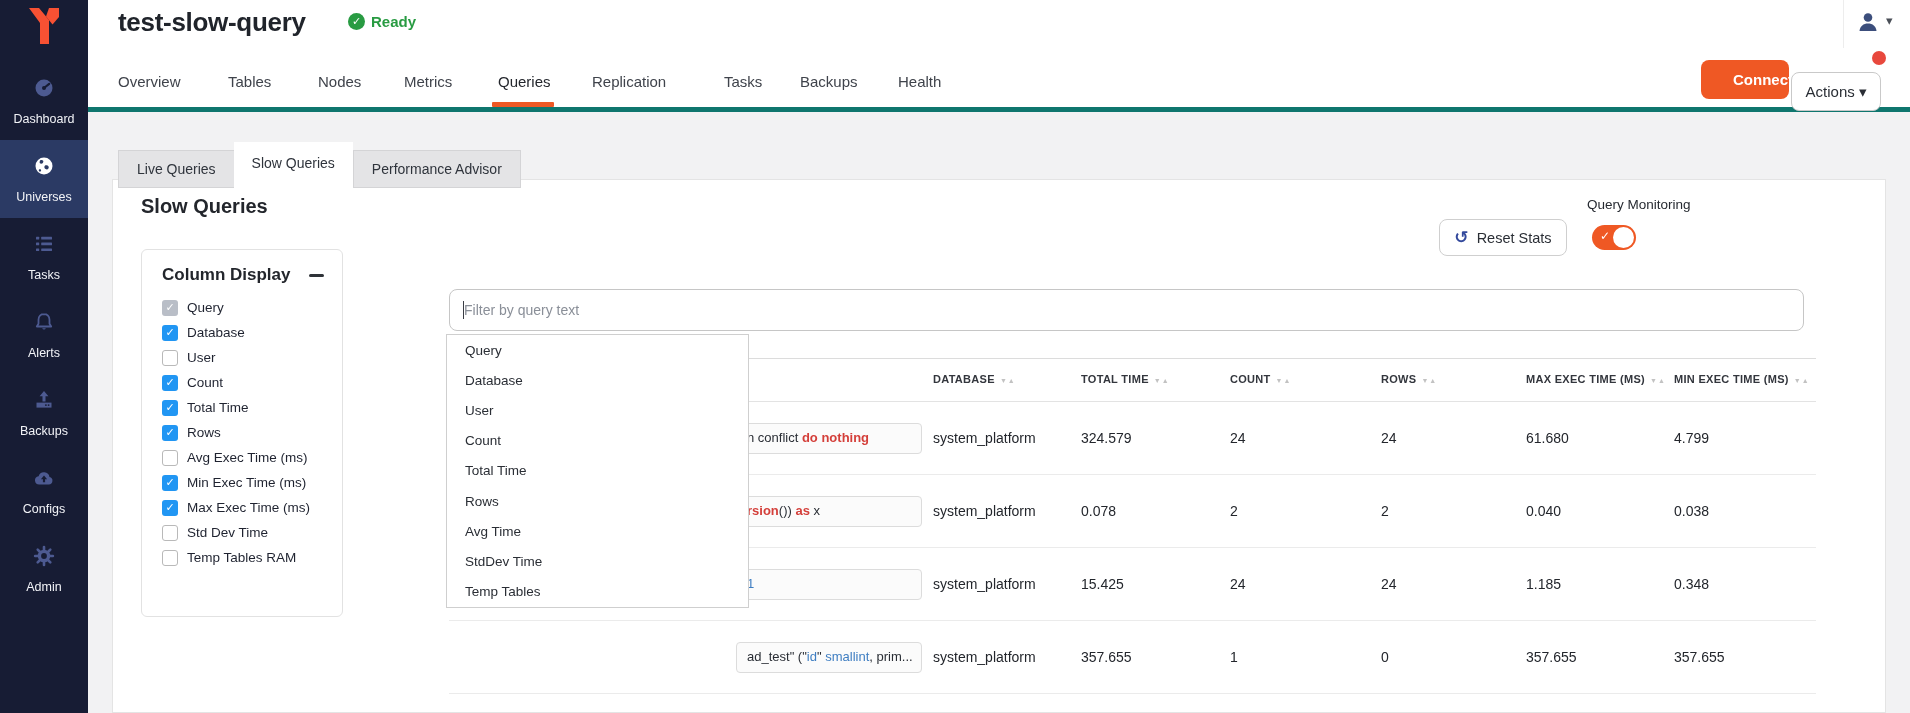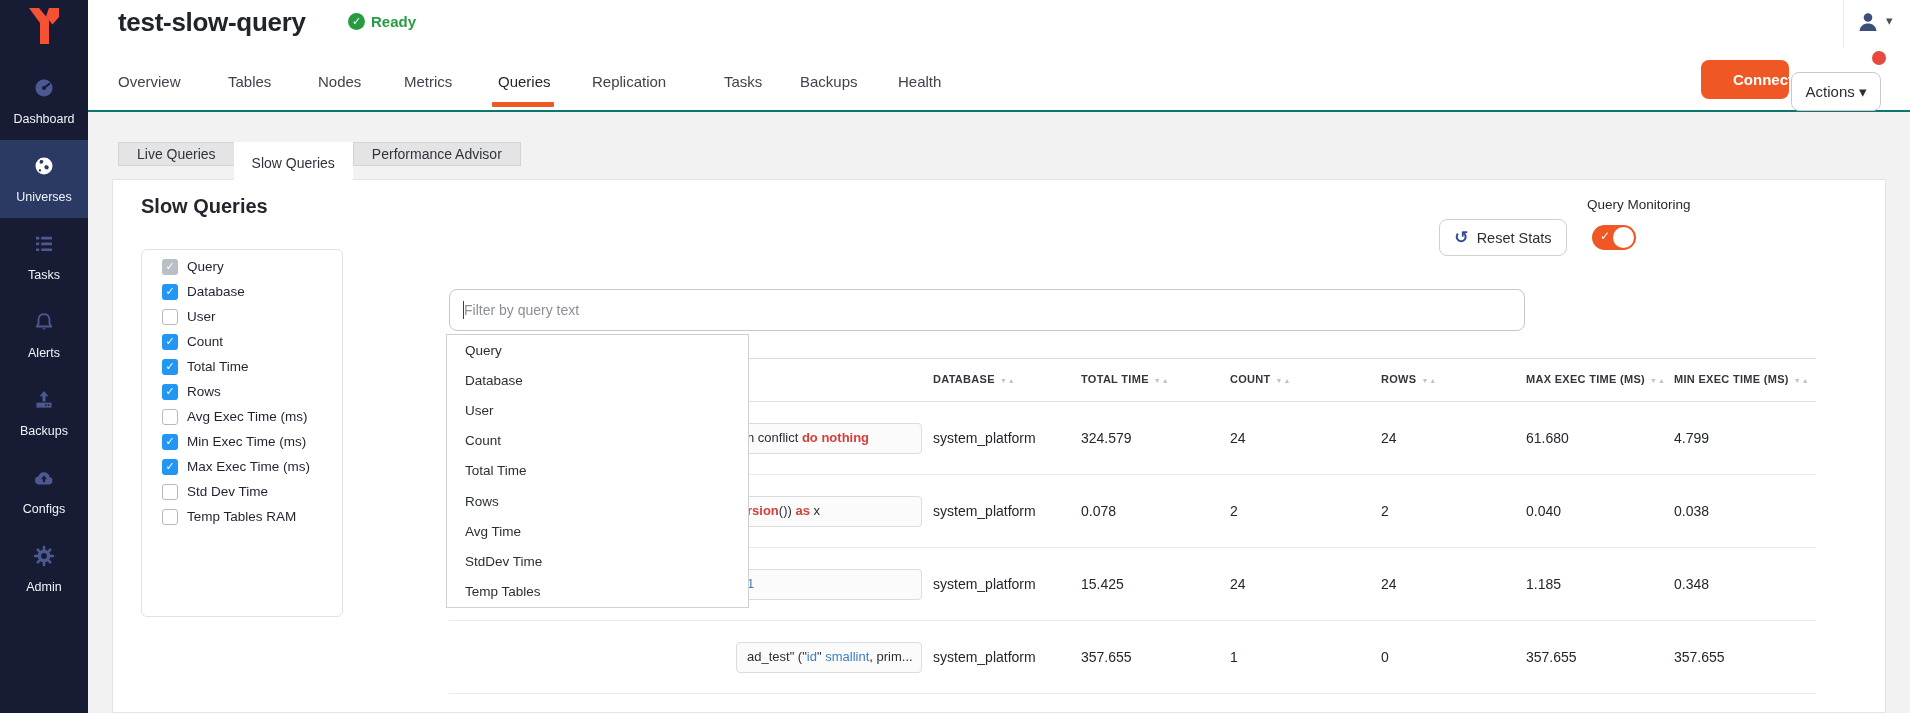--- a/index.html
+++ b/index.html
@@ -10,41 +10,41 @@
   
   .sidebar { position:absolute; left:0; top:0; width:88px; height:713px; background:#171c34; z-index:50; }
   .logo { position:absolute; left:0; top:6px; width:88px; display:flex; justify-content:center; cursor:pointer; }
   .nav { position:absolute; top:62px; left:0; width:88px; }
   .nav-item { width:88px; height:78px; display:flex; flex-direction:column; align-items:center; justify-content:center; gap:12px; color:#4d5a91; cursor:pointer; }
   .nav-item.active { background:#2b3a64; color:#ffffff; }
   .nav-label { color:#f2f3f7; font-size:12.5px; }
   .nav-icon { display:block; height:24px; }
 
   
-  .topbar { position:absolute; left:88px; top:0; width:1822px; height:112px; background:#ffffff; border-bottom:2px solid #0f766e; }
+  .topbar { position:absolute; left:88px; top:0; width:1822px; height:112px; background:#ffffff; border-bottom:5px solid #0f766e; }
   .page-title { position:absolute; left:30px; top:7px; font-size:26px; font-weight:700; color:#20242b; letter-spacing:-0.3px; }
   .ready-badge { position:absolute; left:260px; top:13px; display:flex; align-items:center; gap:6px; }
   .check-circle { width:17px; height:17px; border-radius:50%; background:#289b42; color:#fff; font-size:11px; font-weight:700; display:flex; align-items:center; justify-content:center; }
   .ready-text { color:#289b42; font-size:15px; font-weight:700; }
   .divider-v { position:absolute; left:1755px; top:0; width:1px; height:48px; background:#ededed; }
   .avatar { position:absolute; left:1768px; top:10px; cursor:pointer; }
   .user-caret { position:absolute; left:1798px; top:13px; font-size:13px; color:#4a4f57; cursor:pointer; }
 
   .tab { position:absolute; top:73px; font-size:15px; color:#3f434b; cursor:pointer; white-space:nowrap; }
   .tab.active { color:#23262c; }
   .tab-underline { position:absolute; left:404px; top:102px; width:62px; height:5px; background:#ef5824; border-radius:1px; }
 
   .btn-connect { position:absolute; left:1613px; top:60px; width:88px; height:39px; background:#ef5824; color:#fff; font-size:15px; font-weight:700; border:none; border-radius:8px; cursor:pointer; font-family:inherit;padding-left:32px; }
   .btn-actions { position:absolute; left:1703px; top:60px; width:90px; height:39px; background:#fff; color:#2a2e35; font-size:15px; border:1px solid #c9c9c9; border-radius:8px; cursor:pointer; font-family:inherit;margin-top:12px; }
   .notif-dot { position:absolute; left:1784px; top:51px; width:14px; height:14px; border-radius:50%; background:#e8483d; z-index:5; }
 
   
   .content { position:absolute; left:88px; top:112px; width:1822px; height:601px; background:#f2f2f3; }
   .subtabs { position:absolute; left:30px; top:30px; display:flex; z-index:3; }
-  .subtab { height:24px; padding:0 18px; display:flex; align-items:center; font-size:14px; color:#2f343c; background:#e4e4e6; border:1px solid #d4d4d6; border-right:none; cursor:pointer; margin-top:0; }
+  .subtab { height:38px; padding:0 18px; display:flex; align-items:center; font-size:14px; color:#2f343c; background:#e4e4e6; border:1px solid #d4d4d6; border-right:none; cursor:pointer; margin-top:8px; }
   .subtab:last-child { border-right:1px solid #d4d4d6; }
   .subtab.active { background:#ffffff; border:none; height:41px; margin-top:0; position:relative; z-index:4; }
 
   .panel { position:absolute; left:24px; top:67px; width:1774px; height:534px; background:#ffffff; border:1px solid #e4e4e4; }
   .panel-title { position:absolute; left:28px; top:15px; font-size:20px; font-weight:700; color:#23262c; }
 
   .btn-reset { position:absolute; left:1326px; top:39px; width:128px; height:37px; background:#fff; border:1px solid #cfcfcf; border-radius:8px; display:flex; align-items:center; justify-content:center; gap:8px; font-size:14.5px; color:#2a2e35; cursor:pointer; font-family:inherit; }
   .reset-glyph { font-size:17px; font-weight:700; color:#33499c; line-height:1; }
   .qm-label { position:absolute; left:1474px; top:17px; font-size:13.5px; font-weight:400; color:#262a31; }
   .toggle { position:absolute; left:1479px; top:45px; width:44px; height:25px; background:#ef5824; border-radius:13px; cursor:pointer; }
@@ -58,21 +58,21 @@
   .minus-icon { width:15px; height:3px; background:#2f3338; border-radius:2px; cursor:pointer; }
   .cb-list { padding:4px 0 0 20px; }
   .cb-row { height:25px; display:flex; align-items:center; gap:9px; cursor:pointer; }
   .cb { width:16px; height:16px; border-radius:3px; display:flex; align-items:center; justify-content:center; font-size:11px; font-weight:700; color:#fff; flex:none; }
   .cb.on { background:#2196f3; }
   .cb.off { background:#fff; border:1.5px solid #b9b9b9; }
   .cb.dis { background:#b9bec7; }
   .cb-label { font-size:13.5px; color:#1f2330; }
 
   
-  .filter-input { position:absolute; left:336px; top:109px; width:1076px; height:42px; border:1px solid #c6c6c6; border-radius:8px; padding:16px 14px; font-size:14px; color:#23262c; font-family:inherit; outline:none; background:#fff; }
+  .filter-input { position:absolute; left:336px; top:109px; width:1355px; height:42px; border:1px solid #c6c6c6; border-radius:8px; padding:16px 14px; font-size:14px; color:#23262c; font-family:inherit; outline:none; background:#fff; }
   .filter-input::placeholder { color:#8a8f98; }
   .text-cursor { position:absolute; left:350px; top:121px; width:1px; height:18px; background:#3a3d44; }
 
   .qtable { position:absolute; left:336px; top:178px; width:1367px; border-top:1px solid #dcdcdc; }
   .thead { position:relative; height:43px; border-bottom:1px solid #e3e3e3; }
   .th { position:absolute; top:14px; font-size:11px; font-weight:700; color:#33363d; letter-spacing:0.3px; white-space:nowrap; cursor:pointer; }
   .sort { font-size:7px; color:#c2c2c2; margin-left:5px; letter-spacing:1px; }
   .trow { position:relative; height:73px; border-bottom:1px solid #ebebeb; }
   .cell { position:absolute; top:28px; font-size:14px; color:#23262c; white-space:nowrap; }
   .qbox { position:absolute; left:287px; top:21px; width:186px; height:31px; border:1px solid #dcdcdc; border-radius:4px; background:#fbfbfb; padding:6px 10px; font-size:13px; color:#2a2e35; white-space:nowrap; overflow:hidden; cursor:pointer; }
@@ -232,20 +232,24 @@
         <span class="reset-glyph">↺</span>
         <span>Reset Stats</span>
       </button>
       <div class="qm-label">Query Monitoring</div>
       <div class="toggle">
         <span class="toggle-check">✓</span>
         <span class="toggle-knob"></span>
       </div>
 
       <div class="card">
+        <div class="card-head">
+          <span class="card-title">Column Display</span>
+          <span class="minus-icon"></span>
+        </div>
         <div class="cb-list">
           <label class="cb-row">
               <span class="cb dis">✓</span>
               <span class="cb-label">Query</span>
             </label>
           <label class="cb-row">
               <span class="cb on">✓</span>
               <span class="cb-label">Database</span>
             </label>
           <label class="cb-row">

